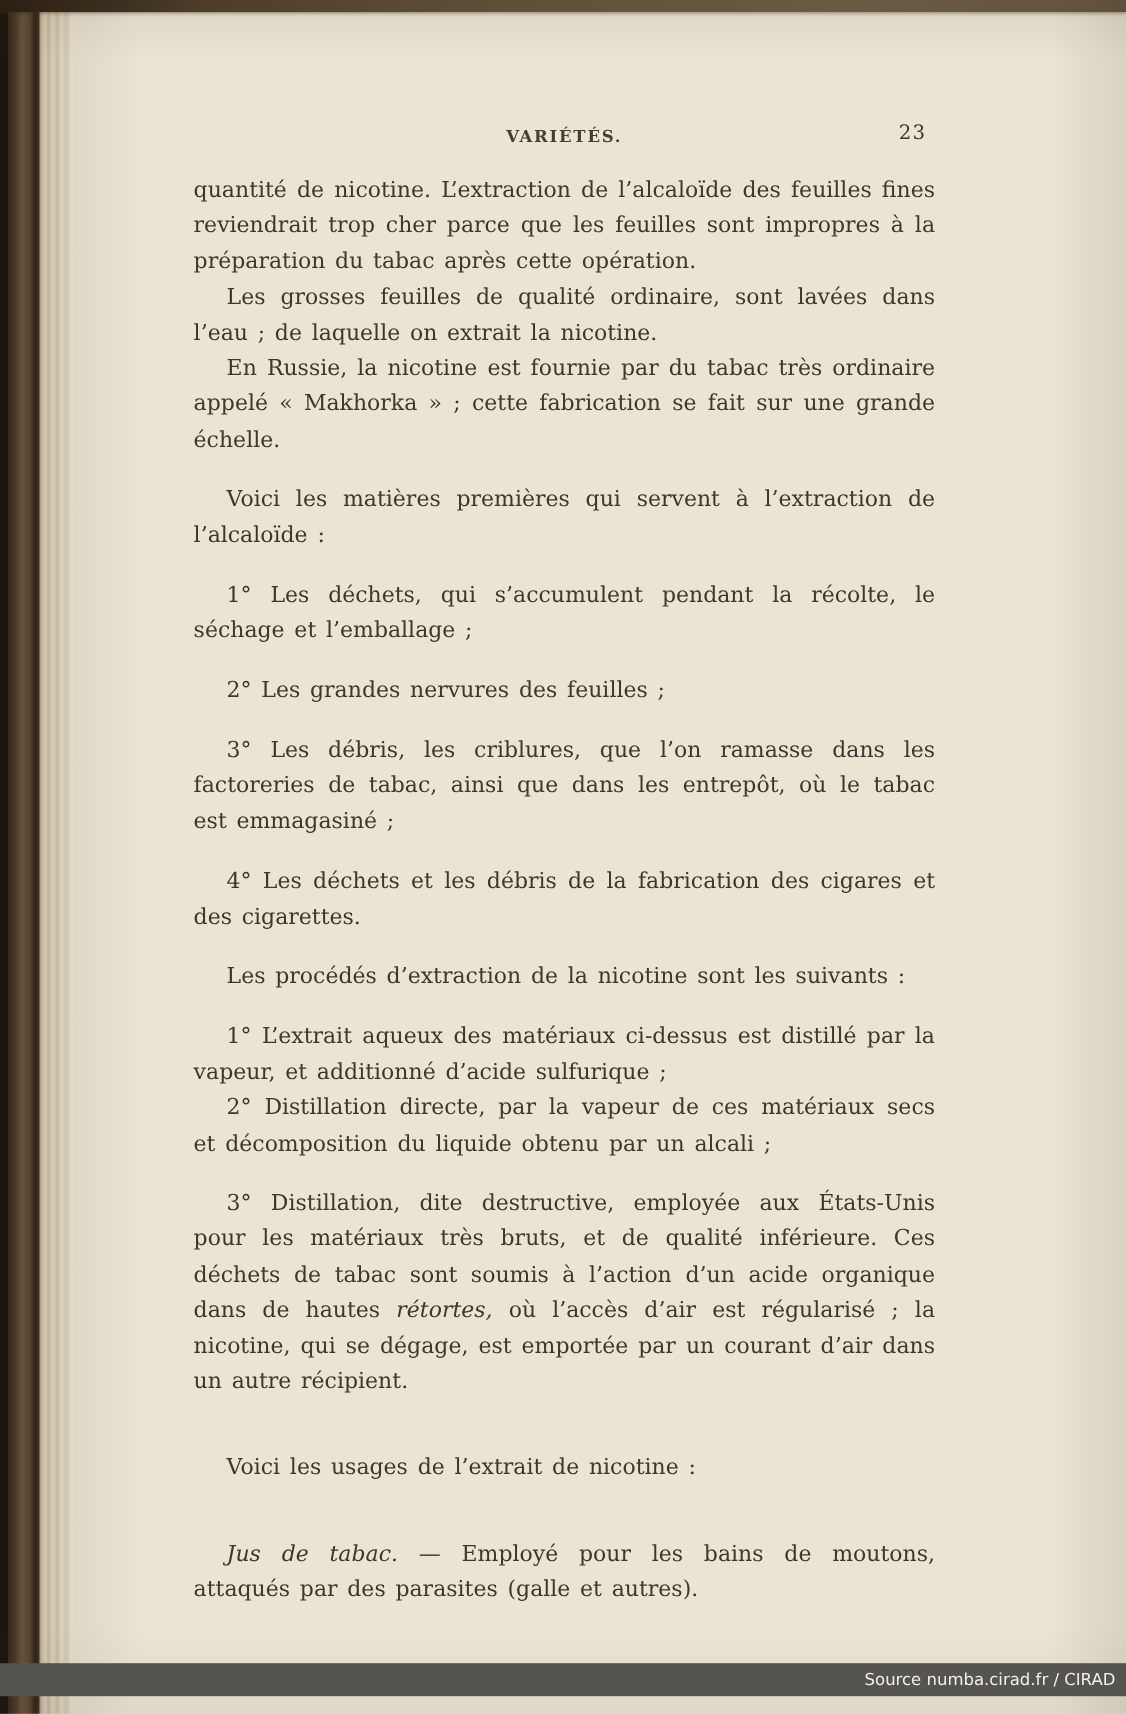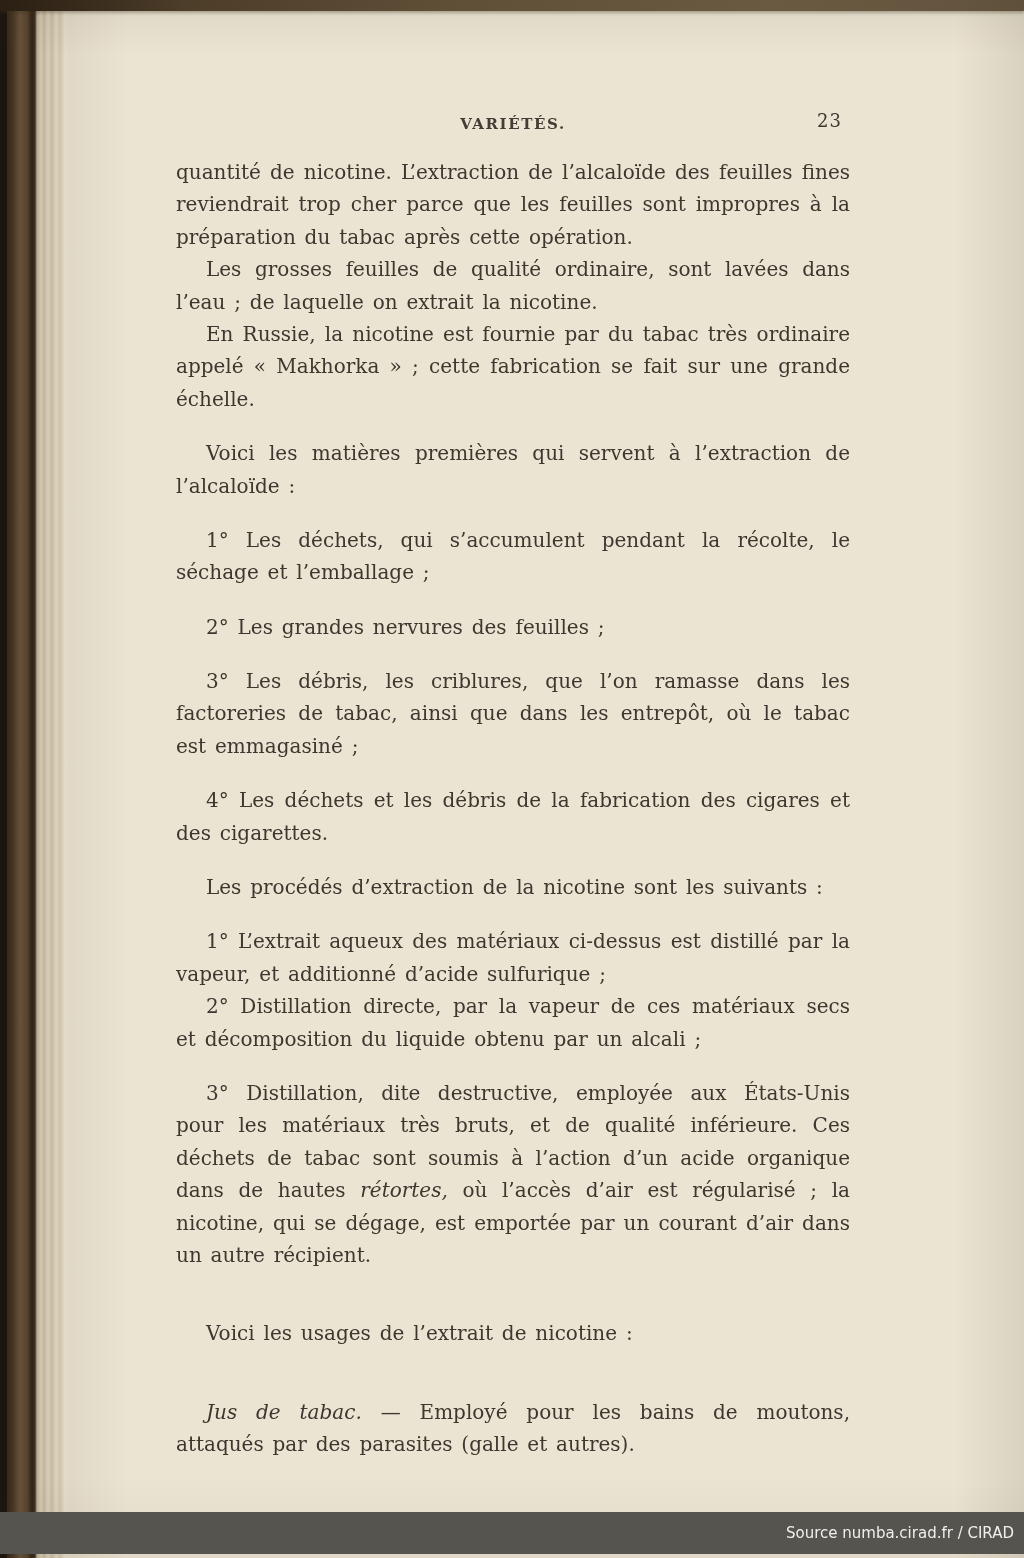--- a/index.html
+++ b/index.html
@@ -51,21 +51,21 @@
   }
   .page-number{
     position:absolute;right:8px;top:0;font-size:18px;color:#3c372f;letter-spacing:1px;
   }
   p{margin:0;text-indent:30px;}
   p.noindent{text-indent:0;}
   p.gap{margin-top:22px;}
   p.biggap{margin-top:46px;}
   i{font-style:italic;}
   .footer-bar{
-    position:absolute;left:0;right:0;bottom:4px;height:42px;
+    position:absolute;left:0;right:0;bottom:16px;height:30px;
     background:#56544e;
     display:flex;align-items:center;justify-content:flex-end;
     padding-right:10px;box-sizing:border-box;
   }
   .footer-text{
     color:#f1efec;font-size:15px;
     font-family:"DejaVu Sans","Liberation Sans",sans-serif;
   }
 </style>
 </head>

